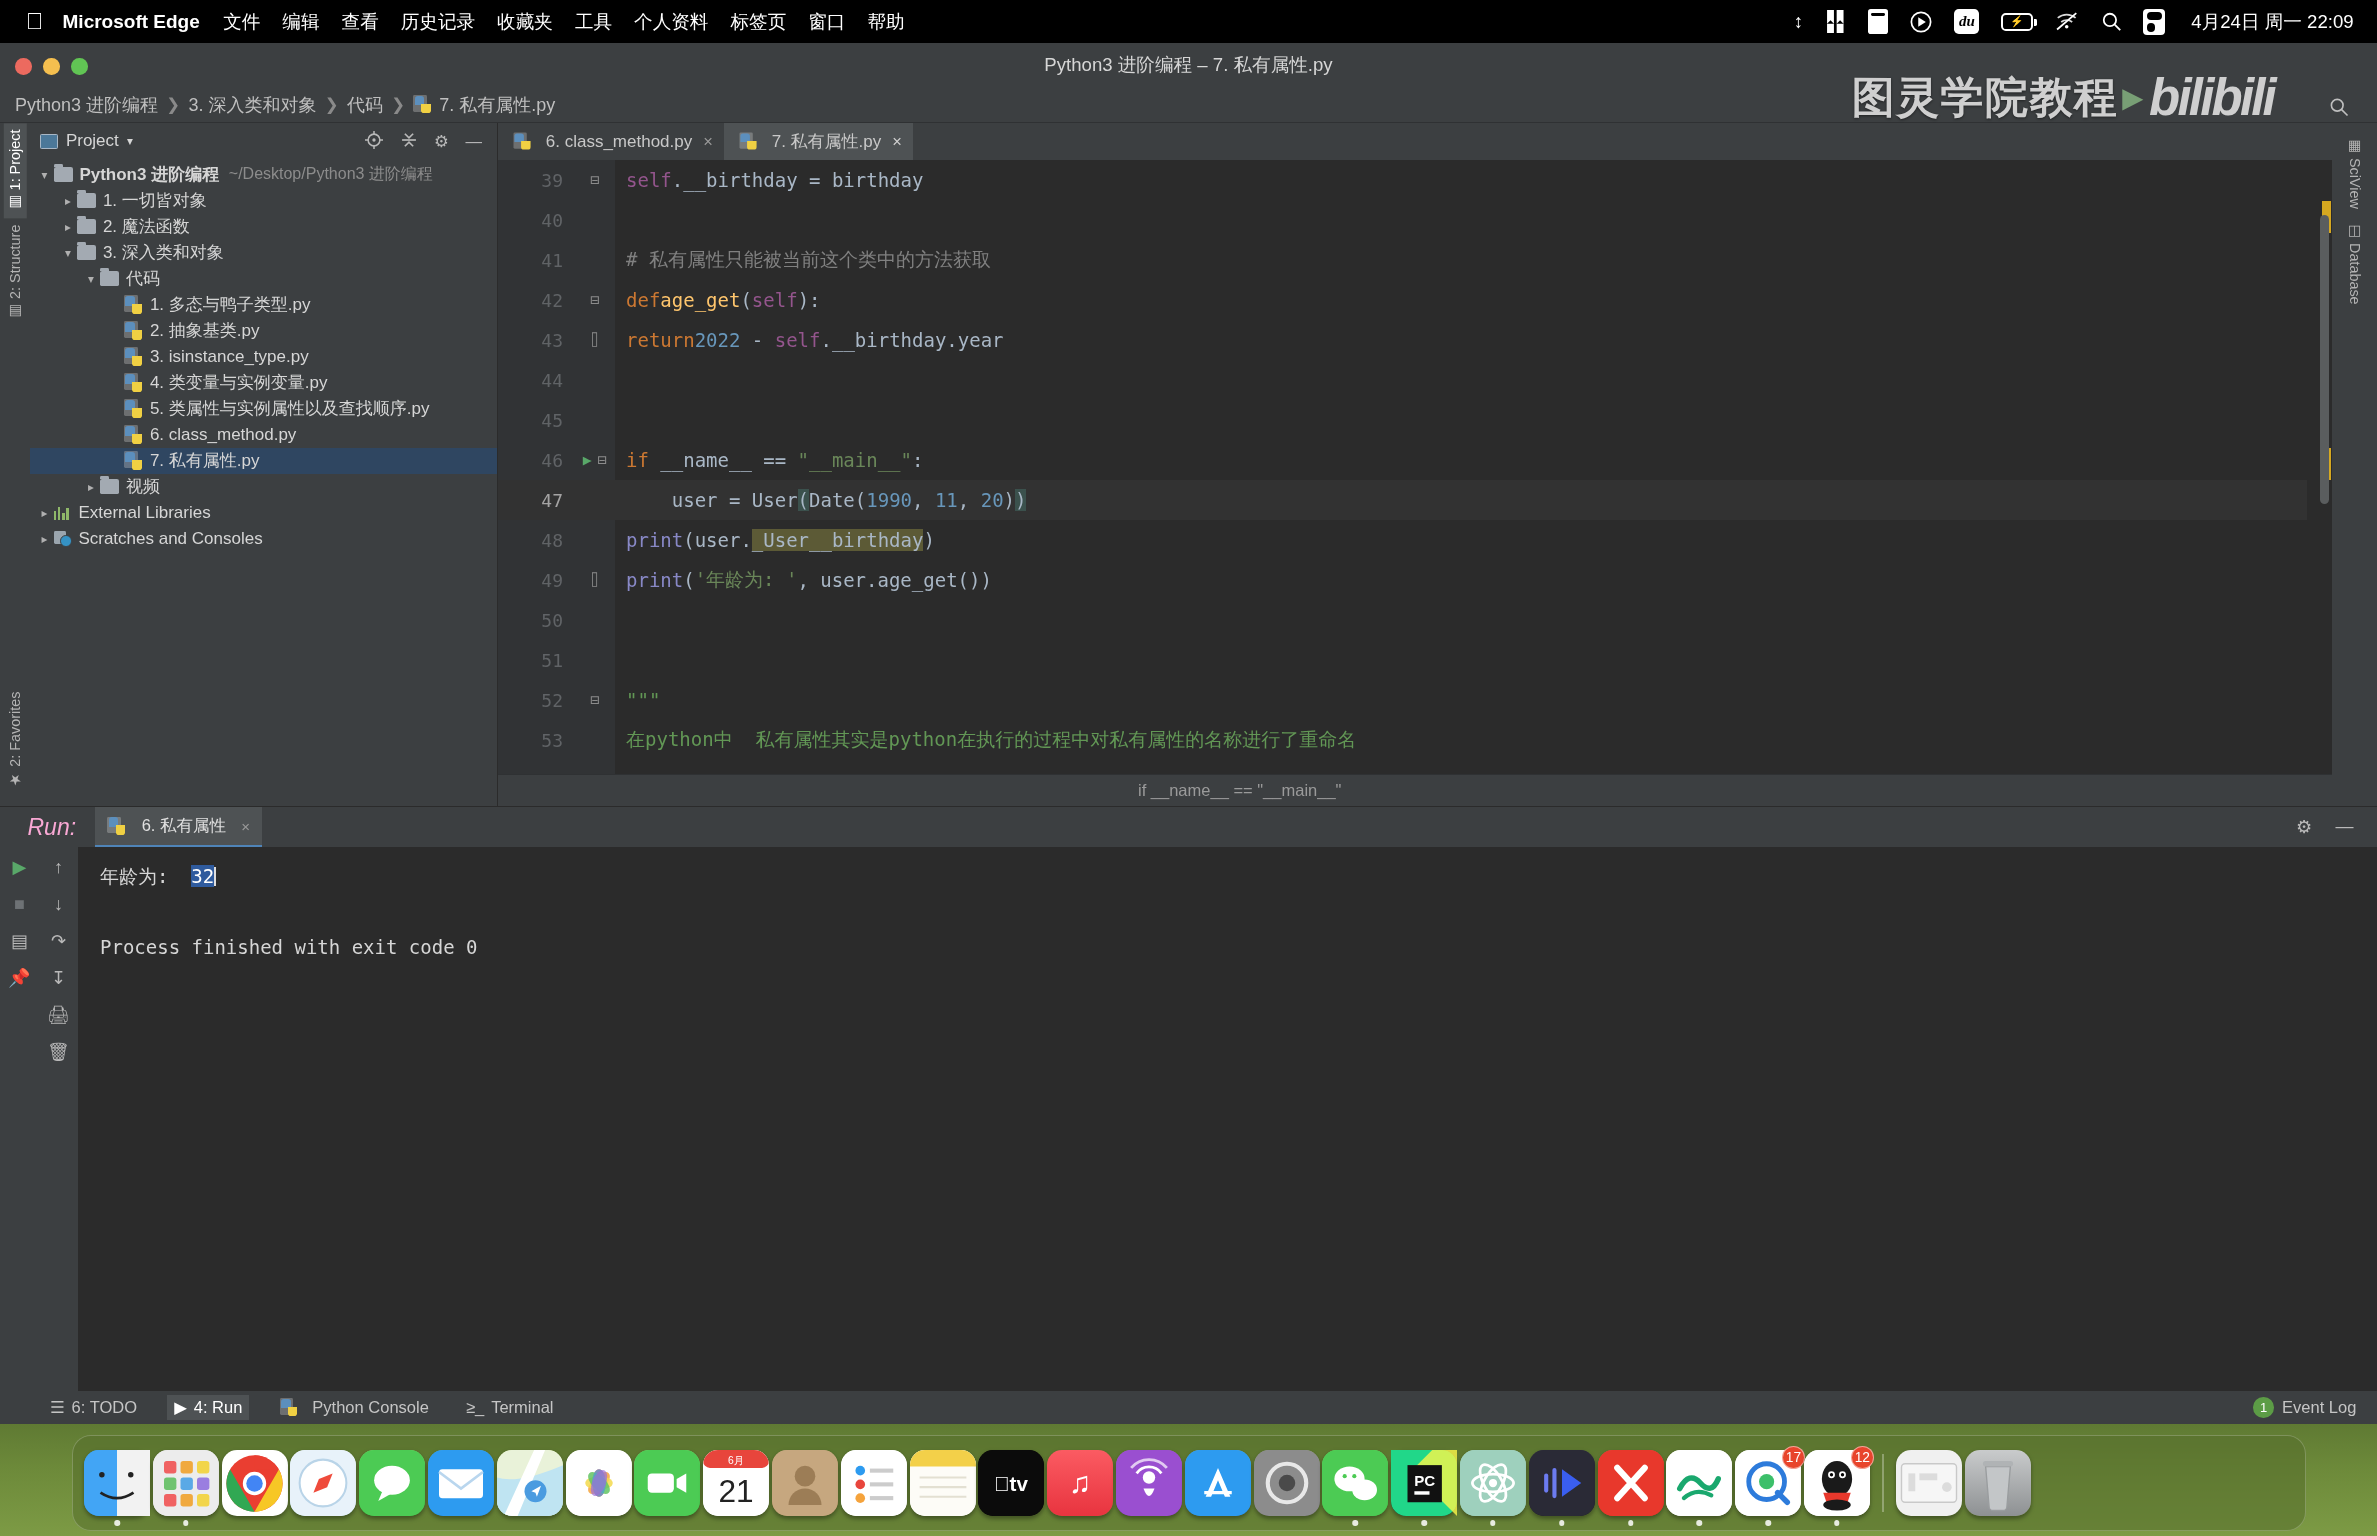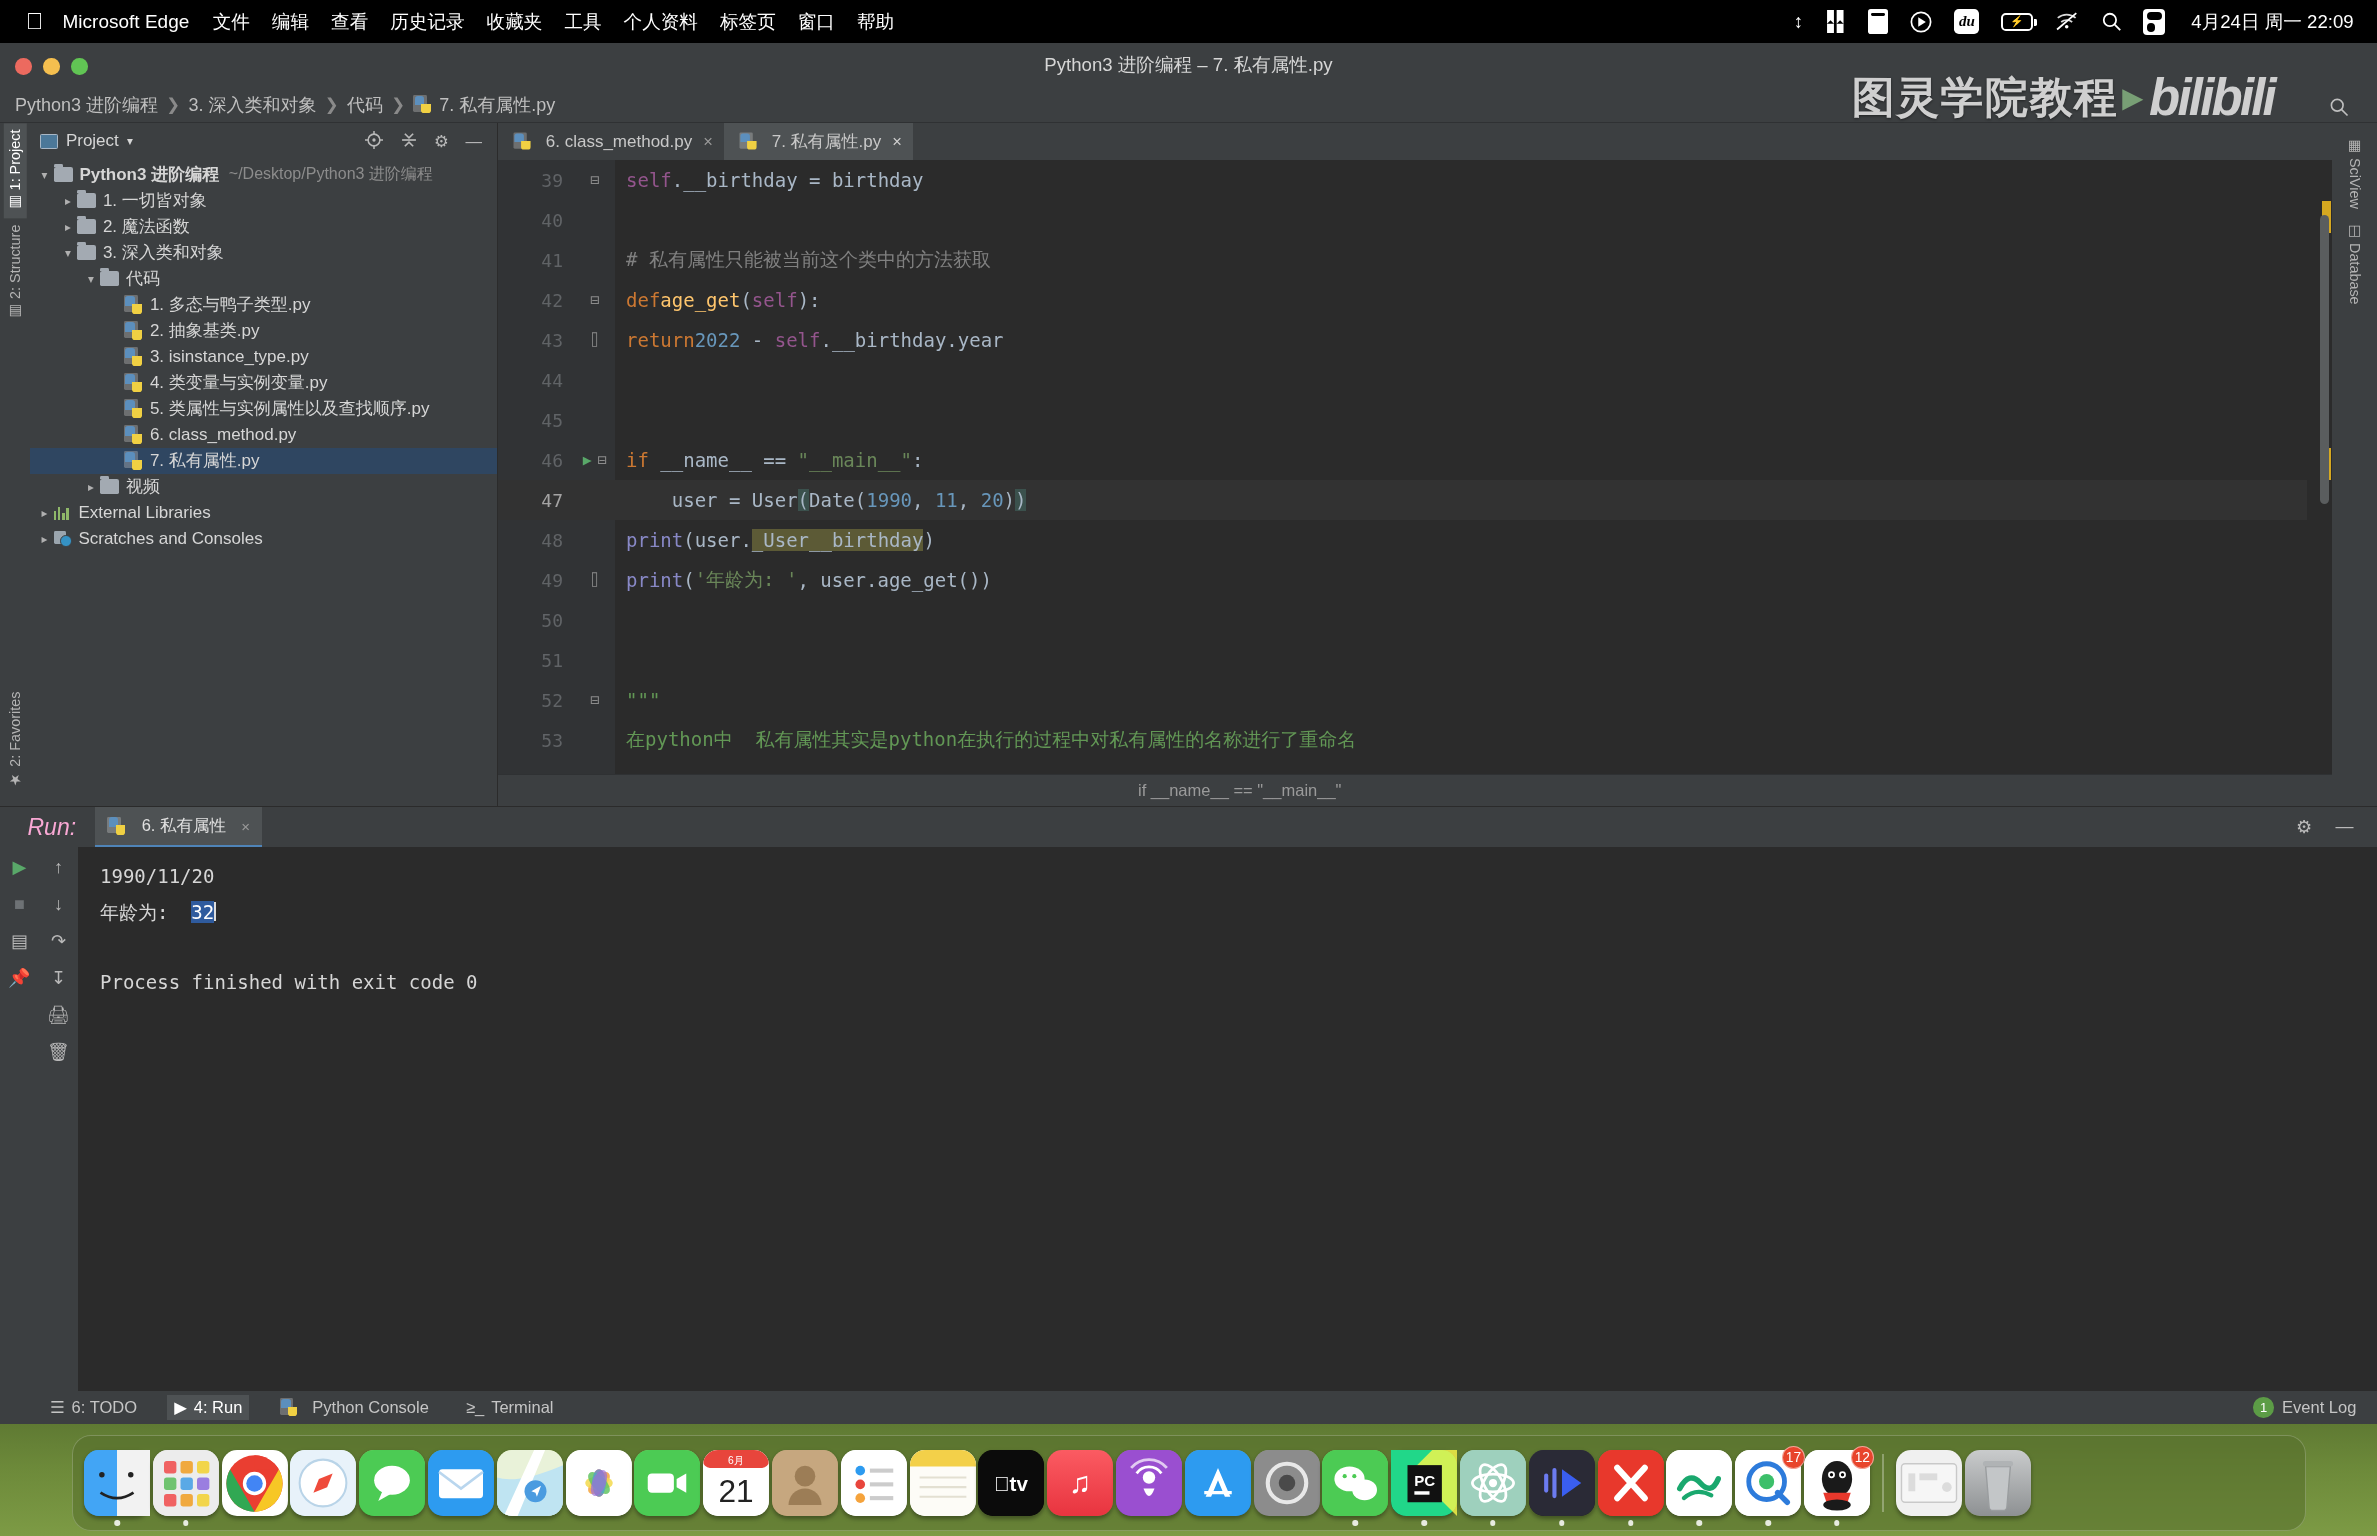--- a/index.html
+++ b/index.html
@@ -9,21 +9,21 @@
     background:#000;
     position:relative;
   }
   
   #macbar {
     position:absolute; top:0; left:0; width:2377px; height:43px;
     background:#000; display:flex; align-items:center; color:#fff;
     font-size:19px; z-index:40;
   }
   #macbar .apple { margin-left:26px; margin-right:19px; font-size:23.4px; line-height:1; }
-  #macbar .appname { font-weight:normal; margin-right:23.4px; font-size:19px;}
+  #macbar .appname { font-weight:bold; margin-right:23.4px; font-size:19px;}
   #macbar .mi { margin-right:22px; font-size:18.6px; white-space:nowrap;}
   #macbar .right { margin-left:auto; display:flex; align-items:center; padding-right:23.4px; }
   #macbar .right .ic { margin-left:22px; display:flex; align-items:center; justify-content:center; }
   #macbar .clock { margin-left:26px; font-size:18.6px; white-space:nowrap; }
   .batt {
     width:32px;height:18px;border:2.1px solid #fff;border-radius:4.8px;position:relative;
     display:flex;align-items:center;justify-content:center;
   }
   .batt:after{content:"";position:absolute;right:-5.5px;top:4.8px;width:2.8px;height:6.9px;background:#fff;border-radius:0 1.4px 1.4px 0;}
   .batt i{font-style:normal;font-size:11px;color:#fff;}
@@ -578,21 +578,20 @@
       </div>
       <div class="rtool">
         <span class="ri">↑</span>
         <span class="ri">↓</span>
         <span class="ri">↷</span>
         <span class="ri">↧</span>
         <span class="ri">🖨</span>
         <span class="ri">🗑</span>
       </div>
       <div id="console">
-          <div class="l">1990/11/20</div>
           <div class="l"><span>年龄为:  </span><span class="sel">32</span><span class="caret"></span></div>
           <div class="l">&nbsp;</div>
           <div class="l">Process finished with exit code 0</div>
         </div>
     </div>
   </div>
 
   <div id="btabs">
     <span class="bt">
       <span>☰</span>

